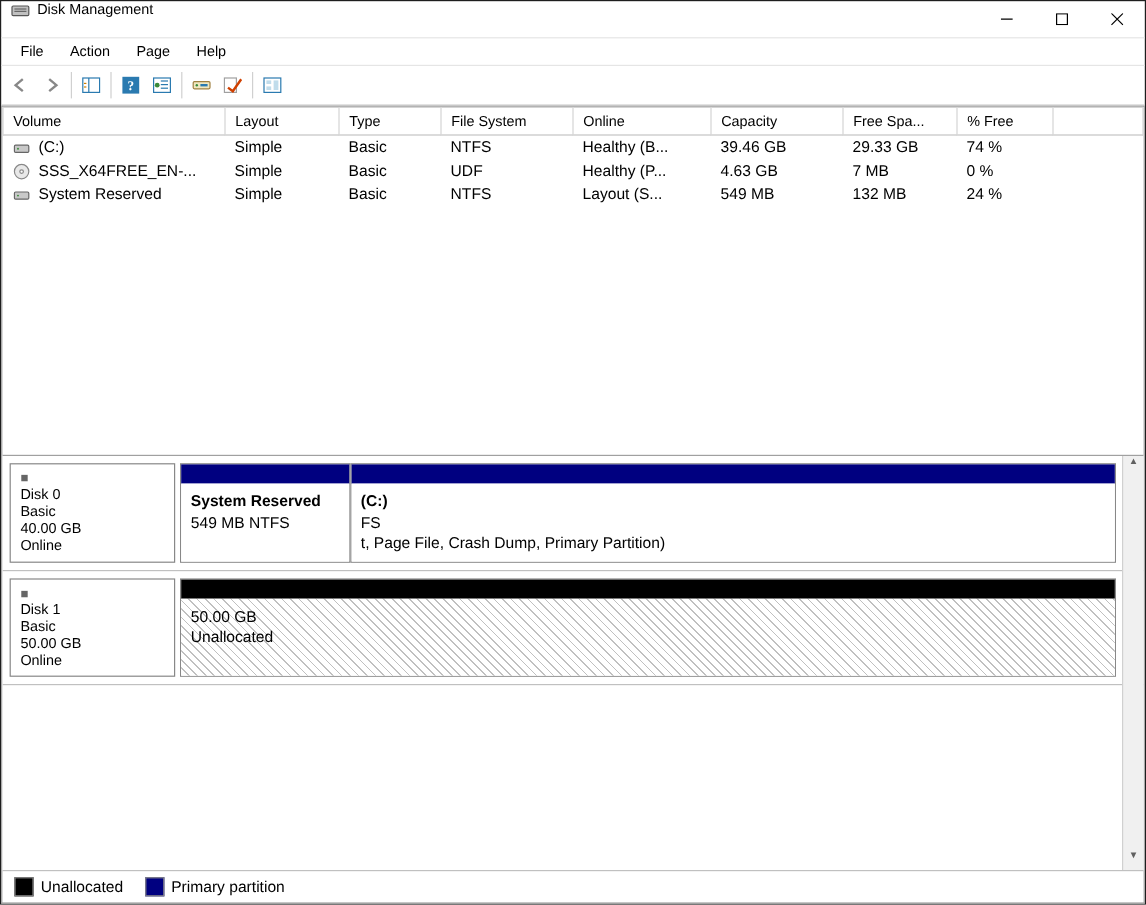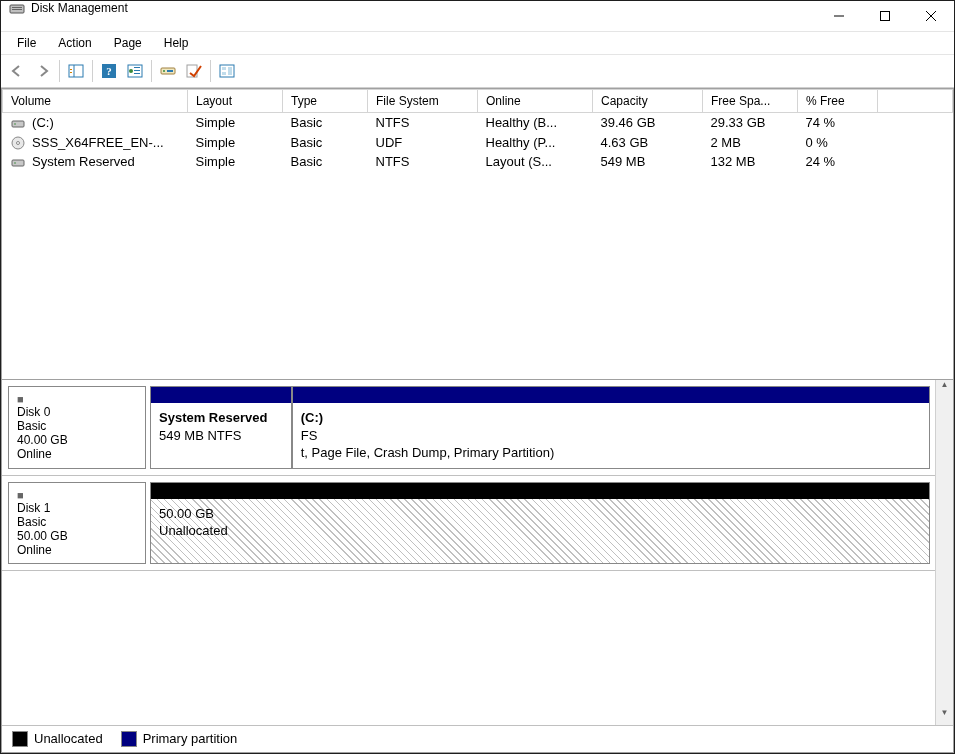--- a/index.html
+++ b/index.html
@@ -193,21 +193,21 @@
             <tr>
               <td><svg class="vol-icon" viewBox="0 0 14 14">
                   <circle cx="7" cy="7" r="6" fill="#e8e8e8" stroke="#888"></circle>
                   <circle cx="7" cy="7" r="1.5" fill="#fff" stroke="#888"></circle>
                 </svg> SSS_X64FREE_EN-...</td>
               <td>Simple</td>
               <td>Basic</td>
               <td>UDF</td>
               <td>Healthy (P...</td>
               <td>4.63 GB</td>
-              <td>2 MB</td>
+              <td>7 MB</td>
               <td>0 %</td>
               <td></td>
             </tr>
             <tr>
               <td><svg class="vol-icon" viewBox="0 0 14 14">
                   <rect x="1" y="4" width="12" height="6" rx="1" fill="#c8c8c8" stroke="#666"></rect>
                   <circle cx="4" cy="7" r="0.8" fill="#3a8a3a"></circle>
                 </svg> System Reserved</td>
               <td>Simple</td>
               <td>Basic</td>

